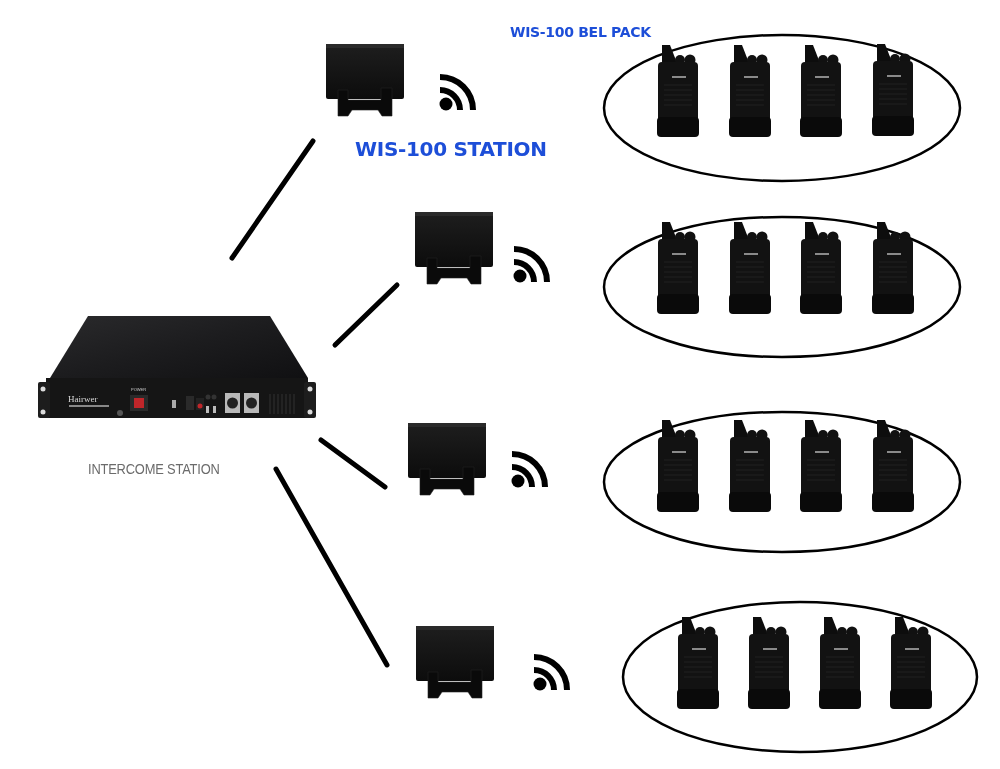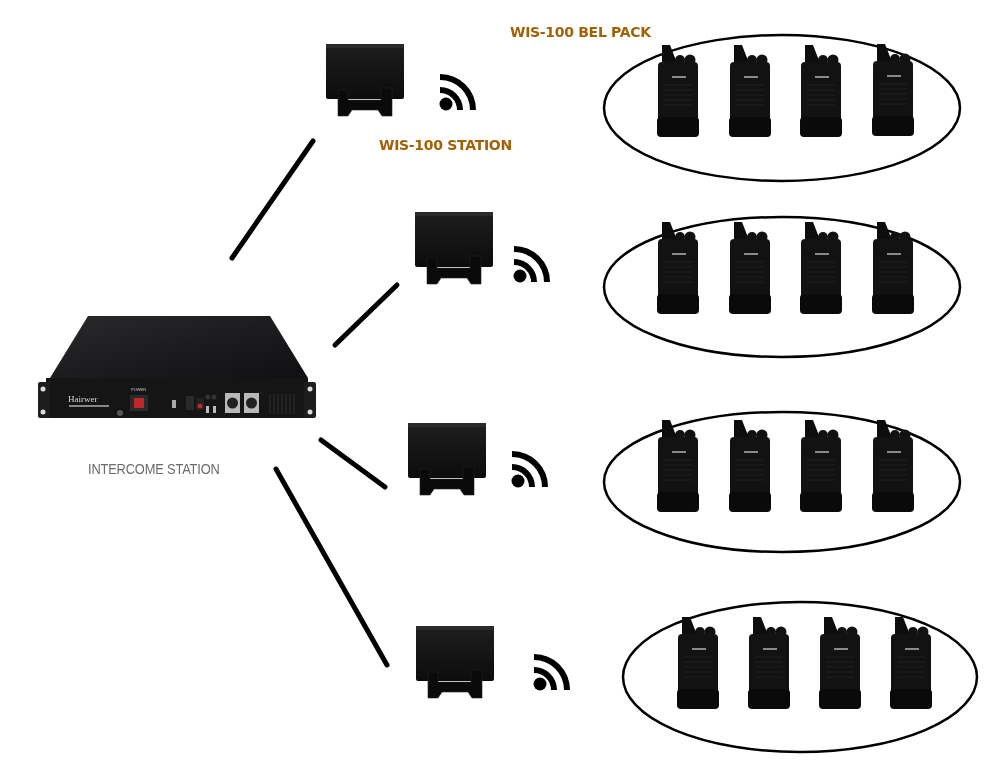--- a/index.html
+++ b/index.html
@@ -1,20 +1,20 @@
 <!DOCTYPE html>
 <html><head>
 <meta charset="utf-8">
 <style>
   html, body { margin: 0; padding: 0; background: #ffffff; }
   body { width: 1000px; height: 769px; position: relative; overflow: hidden; font-family: "Liberation Sans", sans-serif; }
   #stage { position: absolute; left: 0; top: 0; width: 1000px; height: 769px; }
-  .label { position: absolute; font-family: "DejaVu Sans", sans-serif; font-weight: bold; color: #a16207; white-space: nowrap; letter-spacing: -0.3px; }
+  .label { position: absolute; font-family: "DejaVu Sans", sans-serif; font-weight: bold; color: #1d4ed8; white-space: nowrap; letter-spacing: -0.3px; }
   #lbl-bel { left: 510px; top: 24px; font-size: 14px; }
-  #lbl-station { left: 355px; top: 137px; font-size: 14px; margin-left: 24px; }
+  #lbl-station { left: 355px; top: 137px; font-size: 20px; }
   #lbl-intercom { left: 88px; top: 461px; font-size: 14px; color: #6b6b6b; font-weight: normal; font-family: "Liberation Sans", sans-serif; transform: scaleX(0.92); transform-origin: left; letter-spacing: -0.2px; }
 </style>
 </head>
 <body>
 
 <svg id="stage" viewBox="0 0 1000 769" xmlns="http://www.w3.org/2000/svg">
   <defs>
     <linearGradient id="topGrad" x1="0" y1="0" x2="1" y2="1">
       <stop offset="0" stop-color="#2a2a2c"></stop>
       <stop offset="0.5" stop-color="#1c1c1e"></stop>

